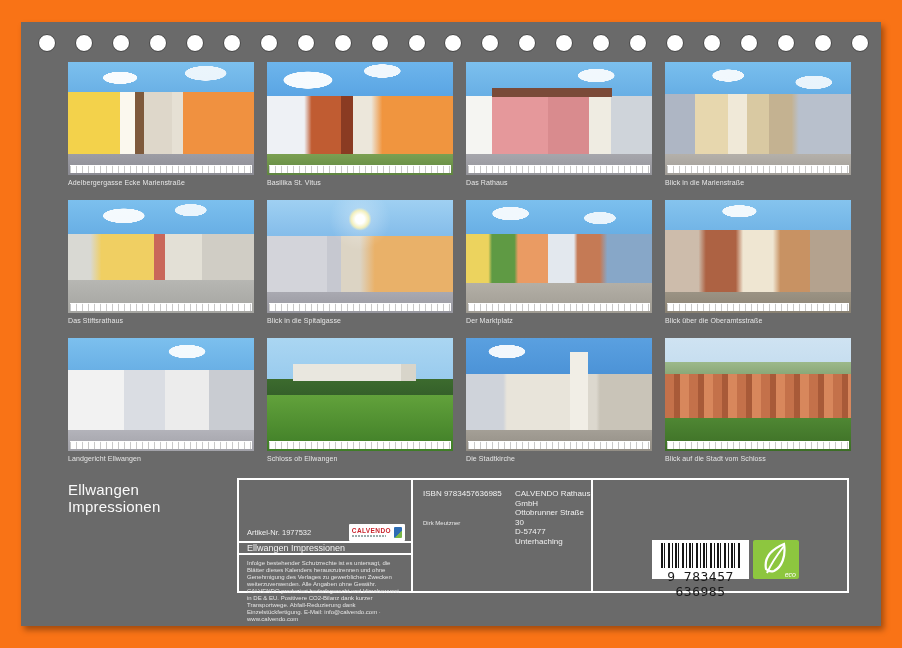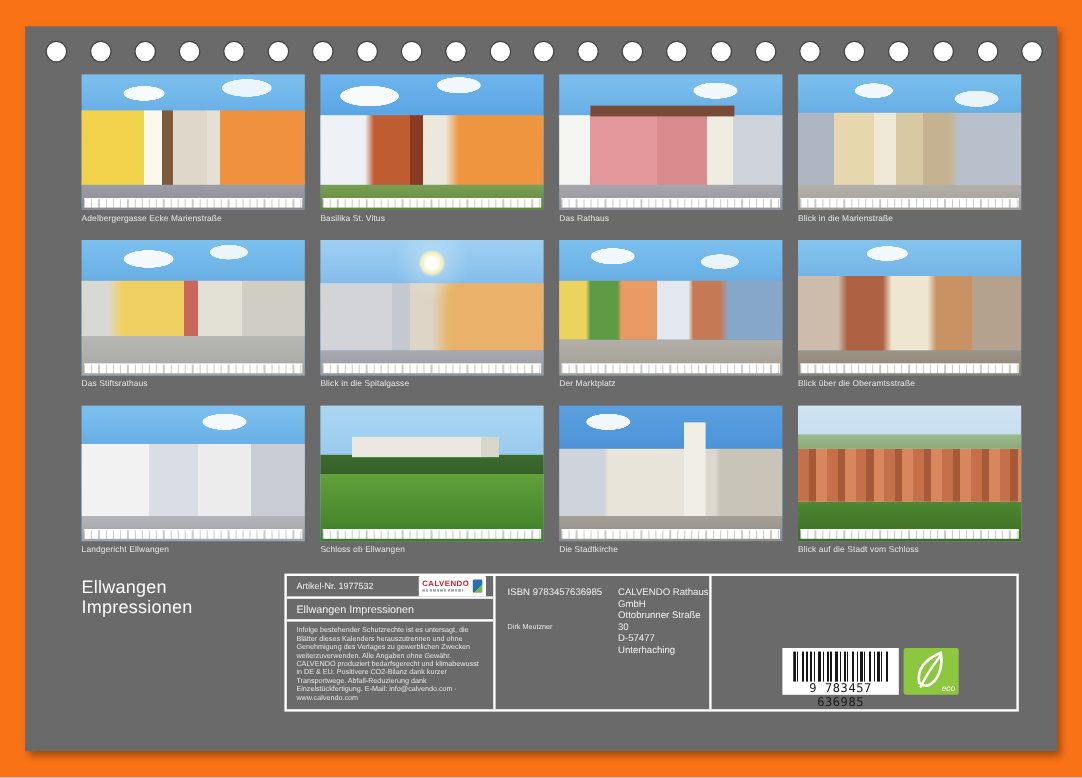--- a/index.html
+++ b/index.html
@@ -97,39 +97,39 @@
 
   
   .title{position:absolute;left:47px;top:459px;width:112px;font-size:15px;line-height:17px;
     color:#fafafa;letter-spacing:.2px;}
 
   
   .info{position:absolute;left:216px;top:456px;width:612px;height:115px;
     border:2px solid #ffffff;box-sizing:border-box;display:flex;}
   .c1{width:174px;border-right:2px solid #ffffff;box-sizing:border-box;display:flex;flex-direction:column;}
   .row-art{height:22px;border-bottom:2px solid #ffffff;display:flex;align-items:center;
-    justify-content:space-between;padding:0 6px 0 8px;box-sizing:border-box;}
+    justify-content:space-between;padding:0 6px 0 8px;box-sizing:border-box;margin-top:44px;}
   .art-label{font-size:7.5px;color:#f0f0f0;}
   .logo{background:#ffffff;height:15px;padding:1px 3px;display:flex;align-items:center;gap:3px;border-radius:1px;}
   .logo-txt{display:flex;flex-direction:column;line-height:6px;}
   .logo-word{color:#c8242c;font-weight:bold;font-size:6.5px;letter-spacing:.4px;}
   .logo-tag{margin-top:1px;height:2px;width:34px;background:repeating-linear-gradient(90deg,#9aa 0 2px,transparent 2px 3px);}
   .logo-mark{width:8px;height:11px;background:linear-gradient(135deg,#2e6db4 62%,#7ab648 62%);border-radius:1px;}
   .row-title{height:24px;border-bottom:2px solid #ffffff;display:flex;align-items:center;
     padding:0 8px;font-size:9px;color:#f2f2f2;box-sizing:border-box;}
   .row-legal{flex:1;padding:5px 8px;font-size:6px;line-height:7px;color:#e4e4e4;}
   .c2{width:180px;border-right:2px solid #ffffff;box-sizing:border-box;position:relative;}
   .isbn{position:absolute;left:10px;top:9px;font-size:8px;color:#f0f0f0;}
   .pub{position:absolute;left:102px;top:9px;font-size:8px;line-height:9.5px;color:#f0f0f0;}
   .author{position:absolute;left:10px;top:40px;font-size:6px;color:#e8e8e8;}
   .c3{flex:1;position:relative;}
   .barcode{position:absolute;left:59px;top:60px;width:97px;height:39px;background:#ffffff;}
   .bars{margin:3px 9px 0 9px;height:25px;
     background:repeating-linear-gradient(90deg,#161616 0 2px,#fff 2px 3px,#161616 3px 4px,#fff 4px 7px,#161616 7px 9px,#fff 9px 11px,#161616 11px 12px,#fff 12px 14px);}
-  .digits{text-align:center;font-family:"DejaVu Sans Mono",monospace;font-size:10px;color:#1a1a1a;margin-top:1px;letter-spacing:.5px;}
+  .digits{text-align:center;font-family:"DejaVu Sans Mono",monospace;font-size:13px;color:#1a1a1a;margin-top:1px;letter-spacing:.5px;}
   .eco{position:absolute;left:160px;top:60px;width:46px;height:39px;background:#8dc63f;border-radius:2px;overflow:hidden;}
   .eco svg{position:absolute;left:7px;top:2px;}
   .eco-word{position:absolute;right:3px;bottom:1px;color:#ffffff;font-size:7px;font-style:italic;}
 </style>
 </head>
 <body>
 
 <div class="stage">
   <div class="page">
 

